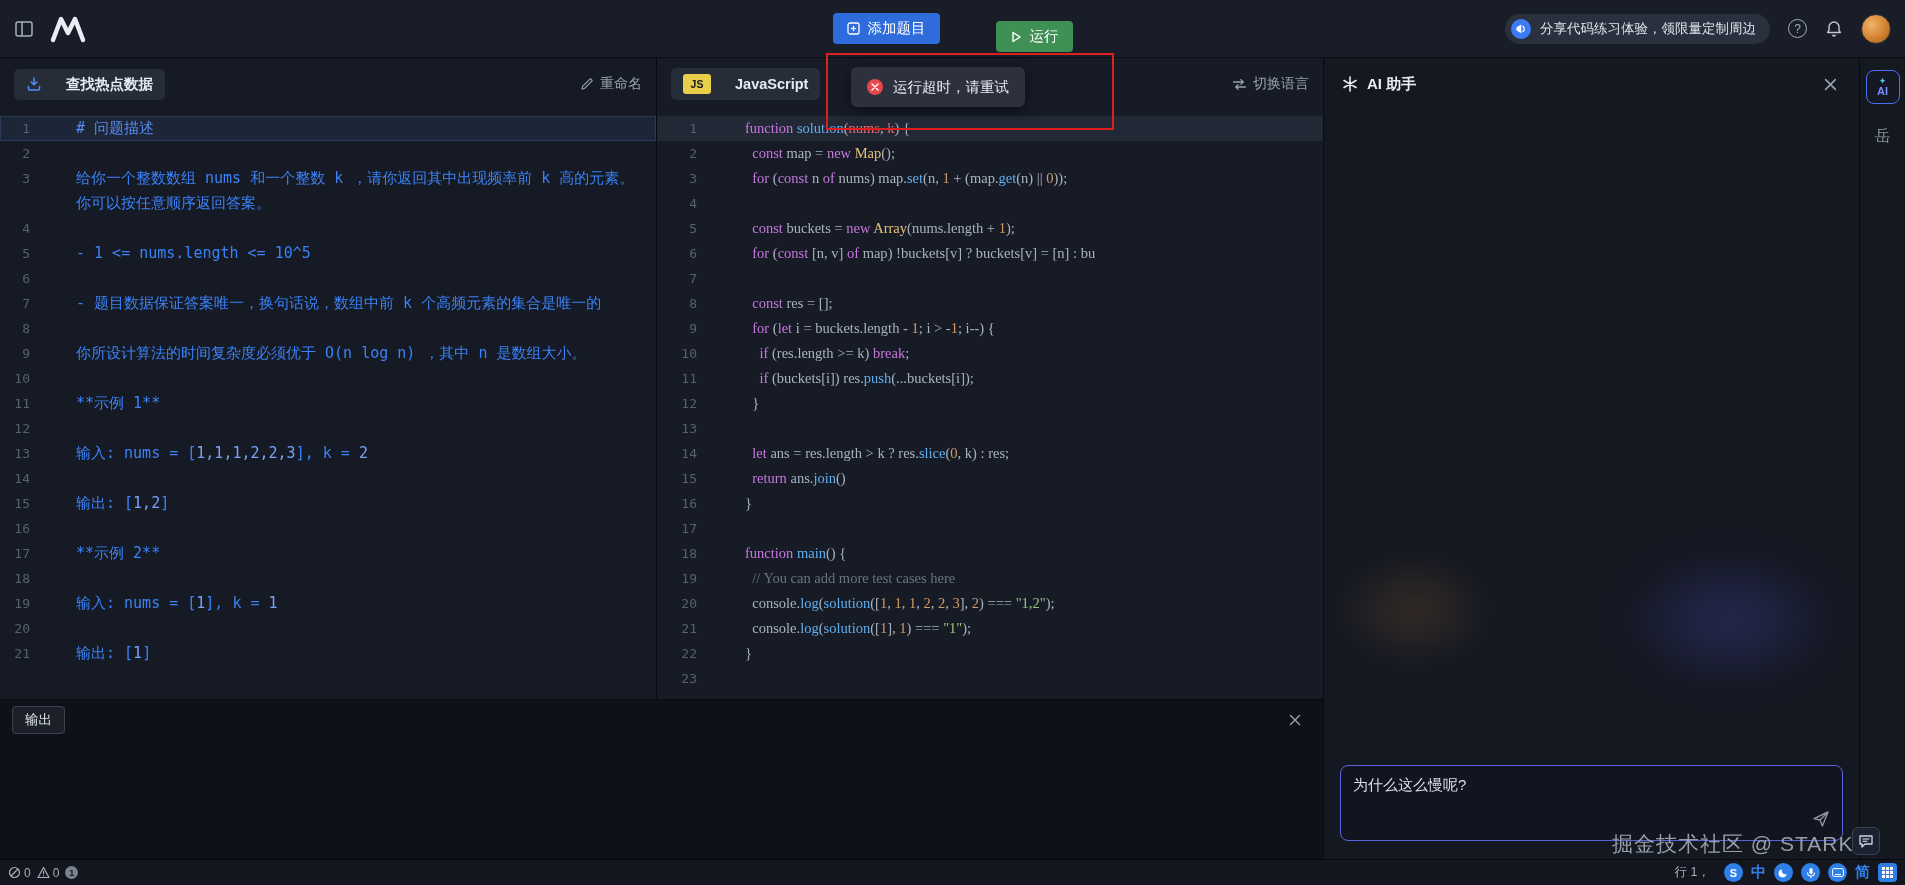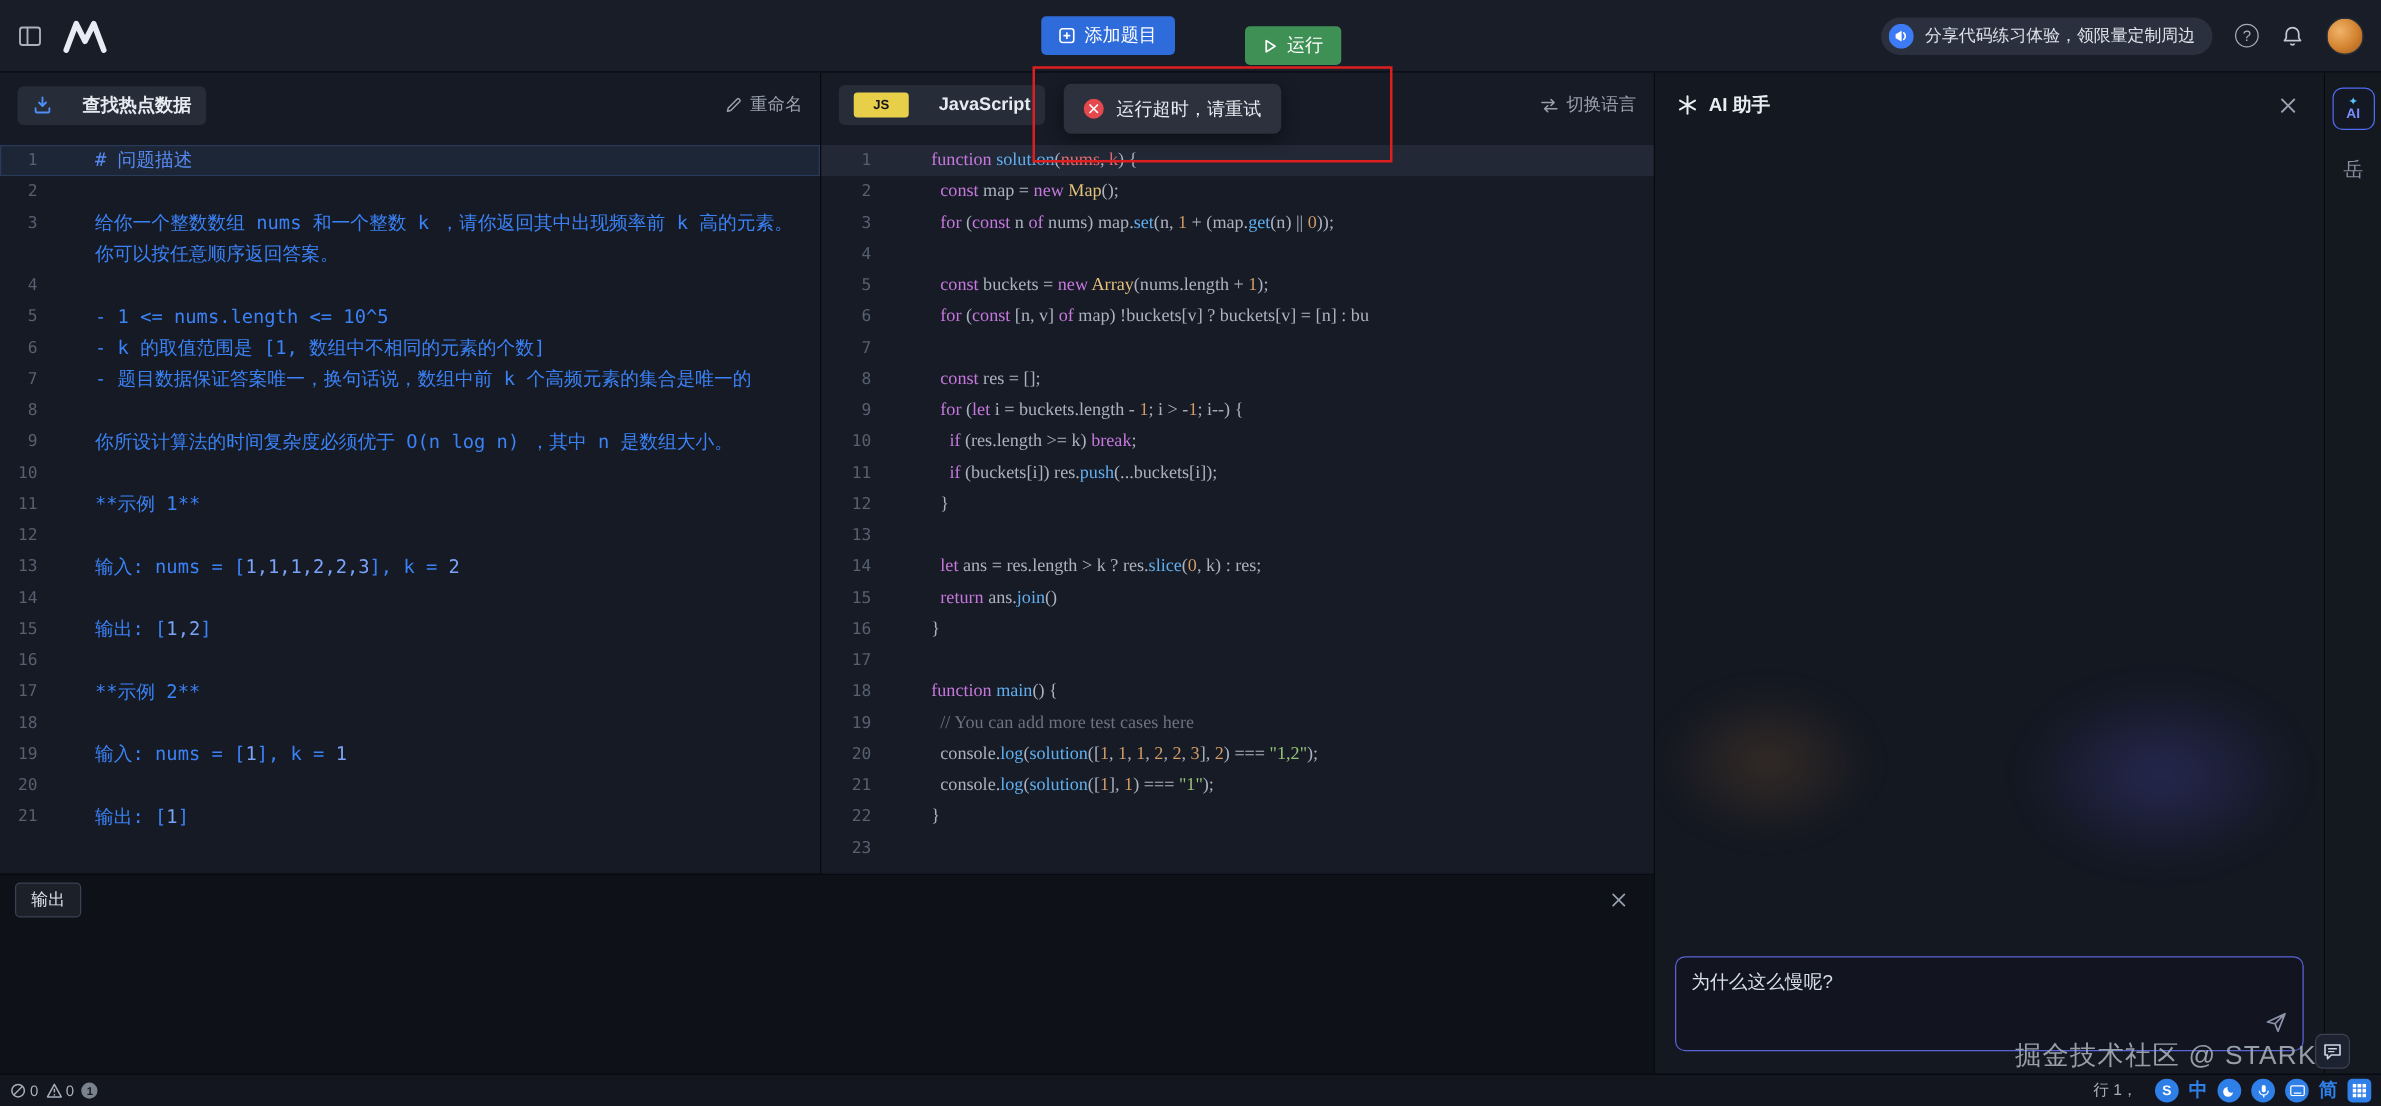--- a/index.html
+++ b/index.html
@@ -29,21 +29,21 @@
   .content{flex:1;display:flex;min-height:0;}
   .left-stack{width:1324px;flex:none;display:flex;flex-direction:column;border-right:1px solid #080a10;min-height:0;}
   .editors{flex:1;display:flex;min-height:0;}
   .panel{display:flex;flex-direction:column;min-height:0;}
   .problem-panel{width:657px;flex:none;background:#151a24;border-right:1px solid #080a10;}
   .code-panel{flex:1;background:#161b26;position:relative;min-width:0;}
   .panel-header{flex:none;height:52px;display:flex;align-items:center;justify-content:space-between;padding:0 14px;}
   .chip{display:flex;align-items:center;gap:24px;background:#262c38;border-radius:5px;padding:6px 12px;
     color:#e6eaf1;font-size:14.5px;font-weight:600;cursor:pointer;}
   .ghost-btn{display:flex;align-items:center;gap:6px;color:#98a0ad;font-size:14px;cursor:pointer;}
-  .js-badge{width:44px;height:20px;background:#e8cf4a;color:#15161a;font-weight:700;font-size:10.5px;
+  .js-badge{width:28px;height:20px;background:#e8cf4a;color:#15161a;font-weight:700;font-size:10.5px;
     border-radius:3px;display:flex;align-items:center;justify-content:center;}
 
   
   .editor{flex:1;overflow:hidden;padding-top:6px;font-family:"DejaVu Sans Mono",monospace;}
   .problem-panel .editor{font-size:15px;}
   .code-panel .editor{font-size:14.5px;}
   .row{display:flex;height:25px;line-height:25px;white-space:pre;}
   .gutter{flex:none;text-align:right;color:#586070;font-size:13px;}
   .problem-panel .gutter{width:46px;padding-right:16px;}
   .problem-panel .line{padding-left:30px;}
@@ -191,21 +191,21 @@
               <span>重命名</span>
             </div>
           </div>
           <div class="editor">
               <div class="row hl"><span class="gutter">1</span><span class="line"><span class="tk-h"># 问题描述</span></span></div>
               <div class="row"><span class="gutter">2</span><span class="line"></span></div>
               <div class="row"><span class="gutter">3</span><span class="line"><span class="tk-pl">给你一个整数数组 nums 和一个整数 k ，请你返回其中出现频率前 k 高的元素。</span></span></div>
               <div class="row"><span class="gutter"></span><span class="line"><span class="tk-pl">你可以按任意顺序返回答案。</span></span></div>
               <div class="row"><span class="gutter">4</span><span class="line"></span></div>
               <div class="row"><span class="gutter">5</span><span class="line"><span class="tk-pl">- 1 &lt;= nums.length &lt;= 10^5</span></span></div>
-              <div class="row"><span class="gutter">6</span><span class="line"><span class="tk-pl">- k 的取值范围是 [1, 数组中不相同的元素的个数]</span></span></div>
+              <div class="row"><span class="gutter">6</span></div>
               <div class="row"><span class="gutter">7</span><span class="line"><span class="tk-pl">- 题目数据保证答案唯一，换句话说，数组中前 k 个高频元素的集合是唯一的</span></span></div>
               <div class="row"><span class="gutter">8</span><span class="line"></span></div>
               <div class="row"><span class="gutter">9</span><span class="line"><span class="tk-pl">你所设计算法的时间复杂度必须优于 O(n log n) ，其中 n 是数组大小。</span></span></div>
               <div class="row"><span class="gutter">10</span><span class="line"></span></div>
               <div class="row"><span class="gutter">11</span><span class="line"><span class="tk-pl">**示例 1**</span></span></div>
               <div class="row"><span class="gutter">12</span><span class="line"></span></div>
               <div class="row"><span class="gutter">13</span><span class="line"><span class="tk-pl">输入: nums = [</span><span class="tk-nb">1,1,1,2,2,3</span><span class="tk-pl">], k = </span><span class="tk-nb">2</span></span></div>
               <div class="row"><span class="gutter">14</span><span class="line"></span></div>
               <div class="row"><span class="gutter">15</span><span class="line"><span class="tk-pl">输出: [</span><span class="tk-nb">1,2</span><span class="tk-pl">]</span></span></div>
               <div class="row"><span class="gutter">16</span><span class="line"></span></div>

